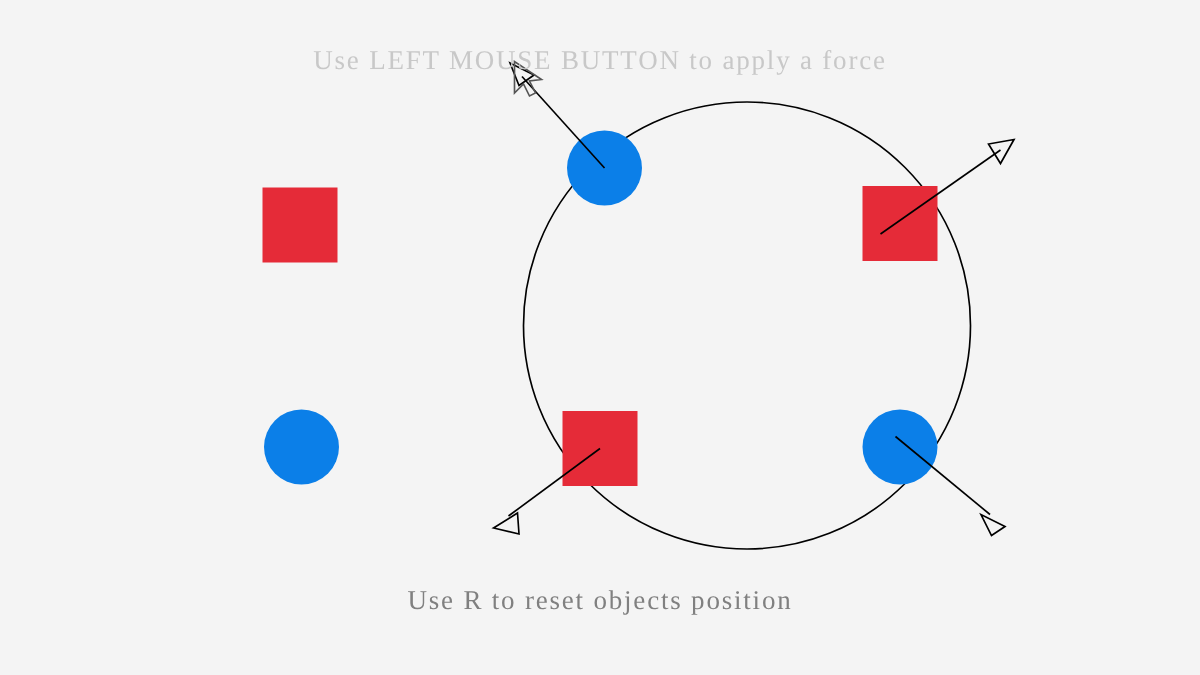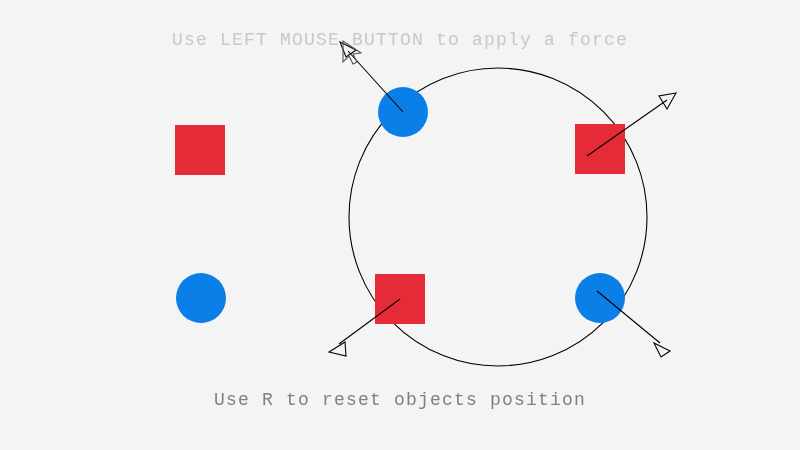--- a/index.html
+++ b/index.html
@@ -26,21 +26,21 @@
     inset: 0;
     width: 800px;
     height: 450px;
     display: block;
   }
   .hud-text {
     position: absolute;
     width: 100%;
     text-align: center;
     left: 0;
-    font-family: Liberation Mono, monospace;
+    font-family: Liberation Serif, serif;
     letter-spacing: 1.2px;
     white-space: pre;
     user-select: none;
   }
   #hint-top {
     top: 30px;
     font-size: 18px;
     color: #c8c8c8;
   }
   #hint-bottom {

